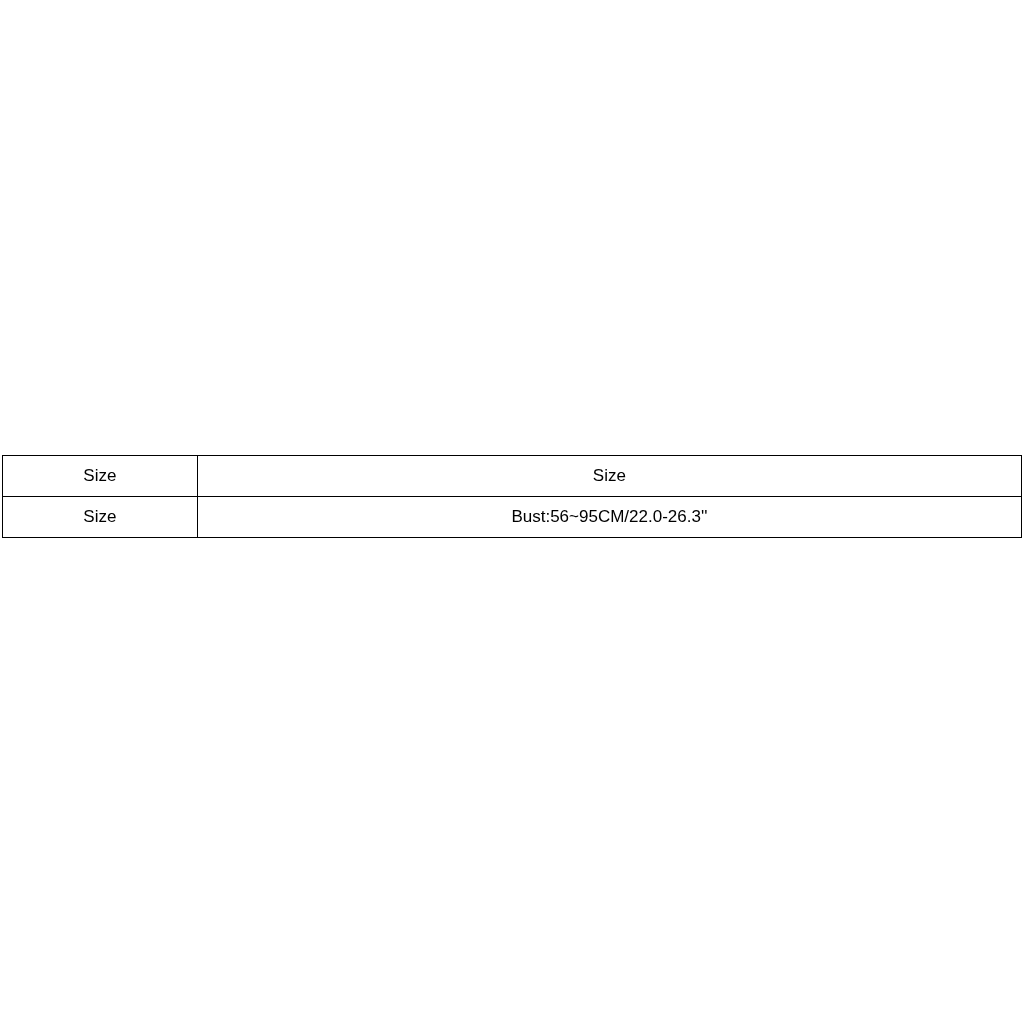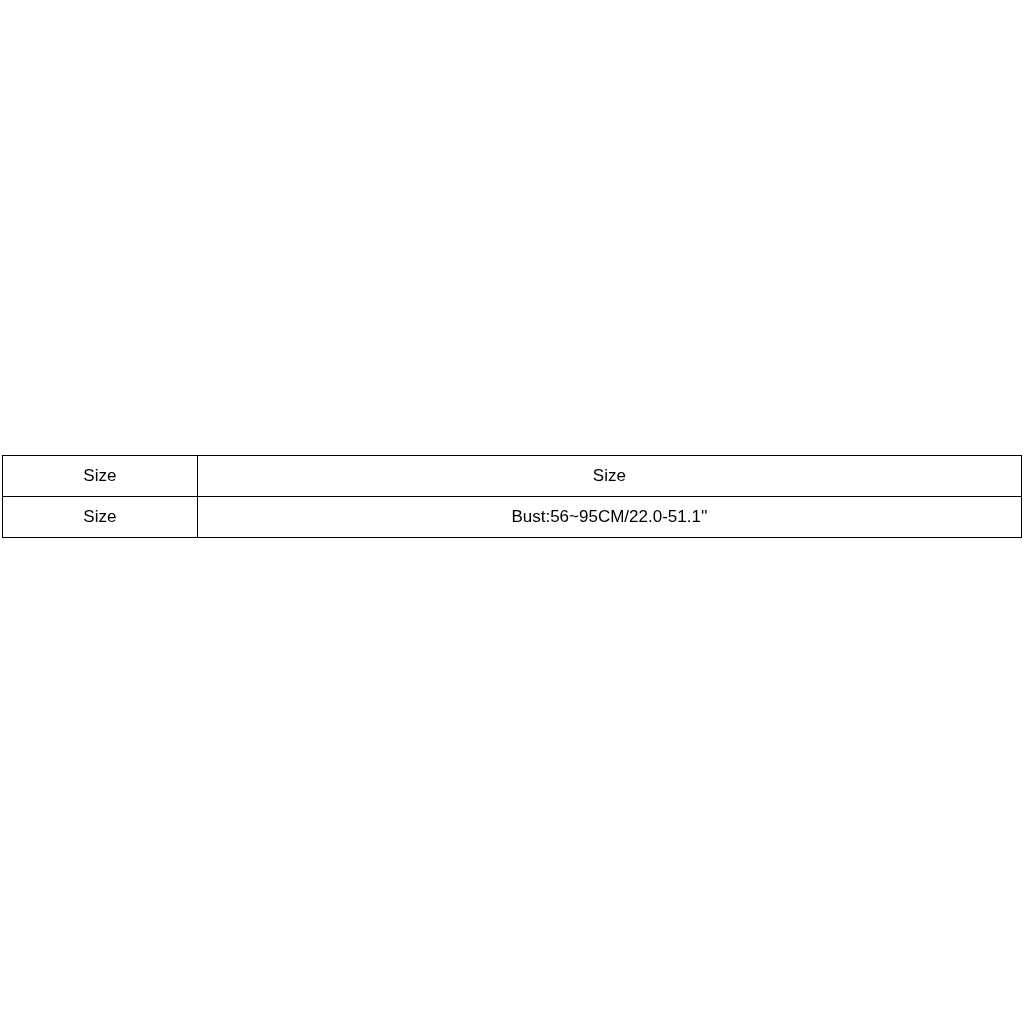--- a/index.html
+++ b/index.html
@@ -45,16 +45,16 @@
 <table class="size-table">
   <thead>
     <tr>
       <th class="col-size">Size</th>
       <th class="col-bust">Size</th>
     </tr>
   </thead>
   <tbody>
     <tr>
       <td class="col-size">Size</td>
-      <td class="col-bust">Bust:56~95CM/22.0-51.1''</td>
+      <td class="col-bust">Bust:56~95CM/22.0-26.3''</td>
     </tr>
   </tbody>
 </table>
 
 </body></html>

